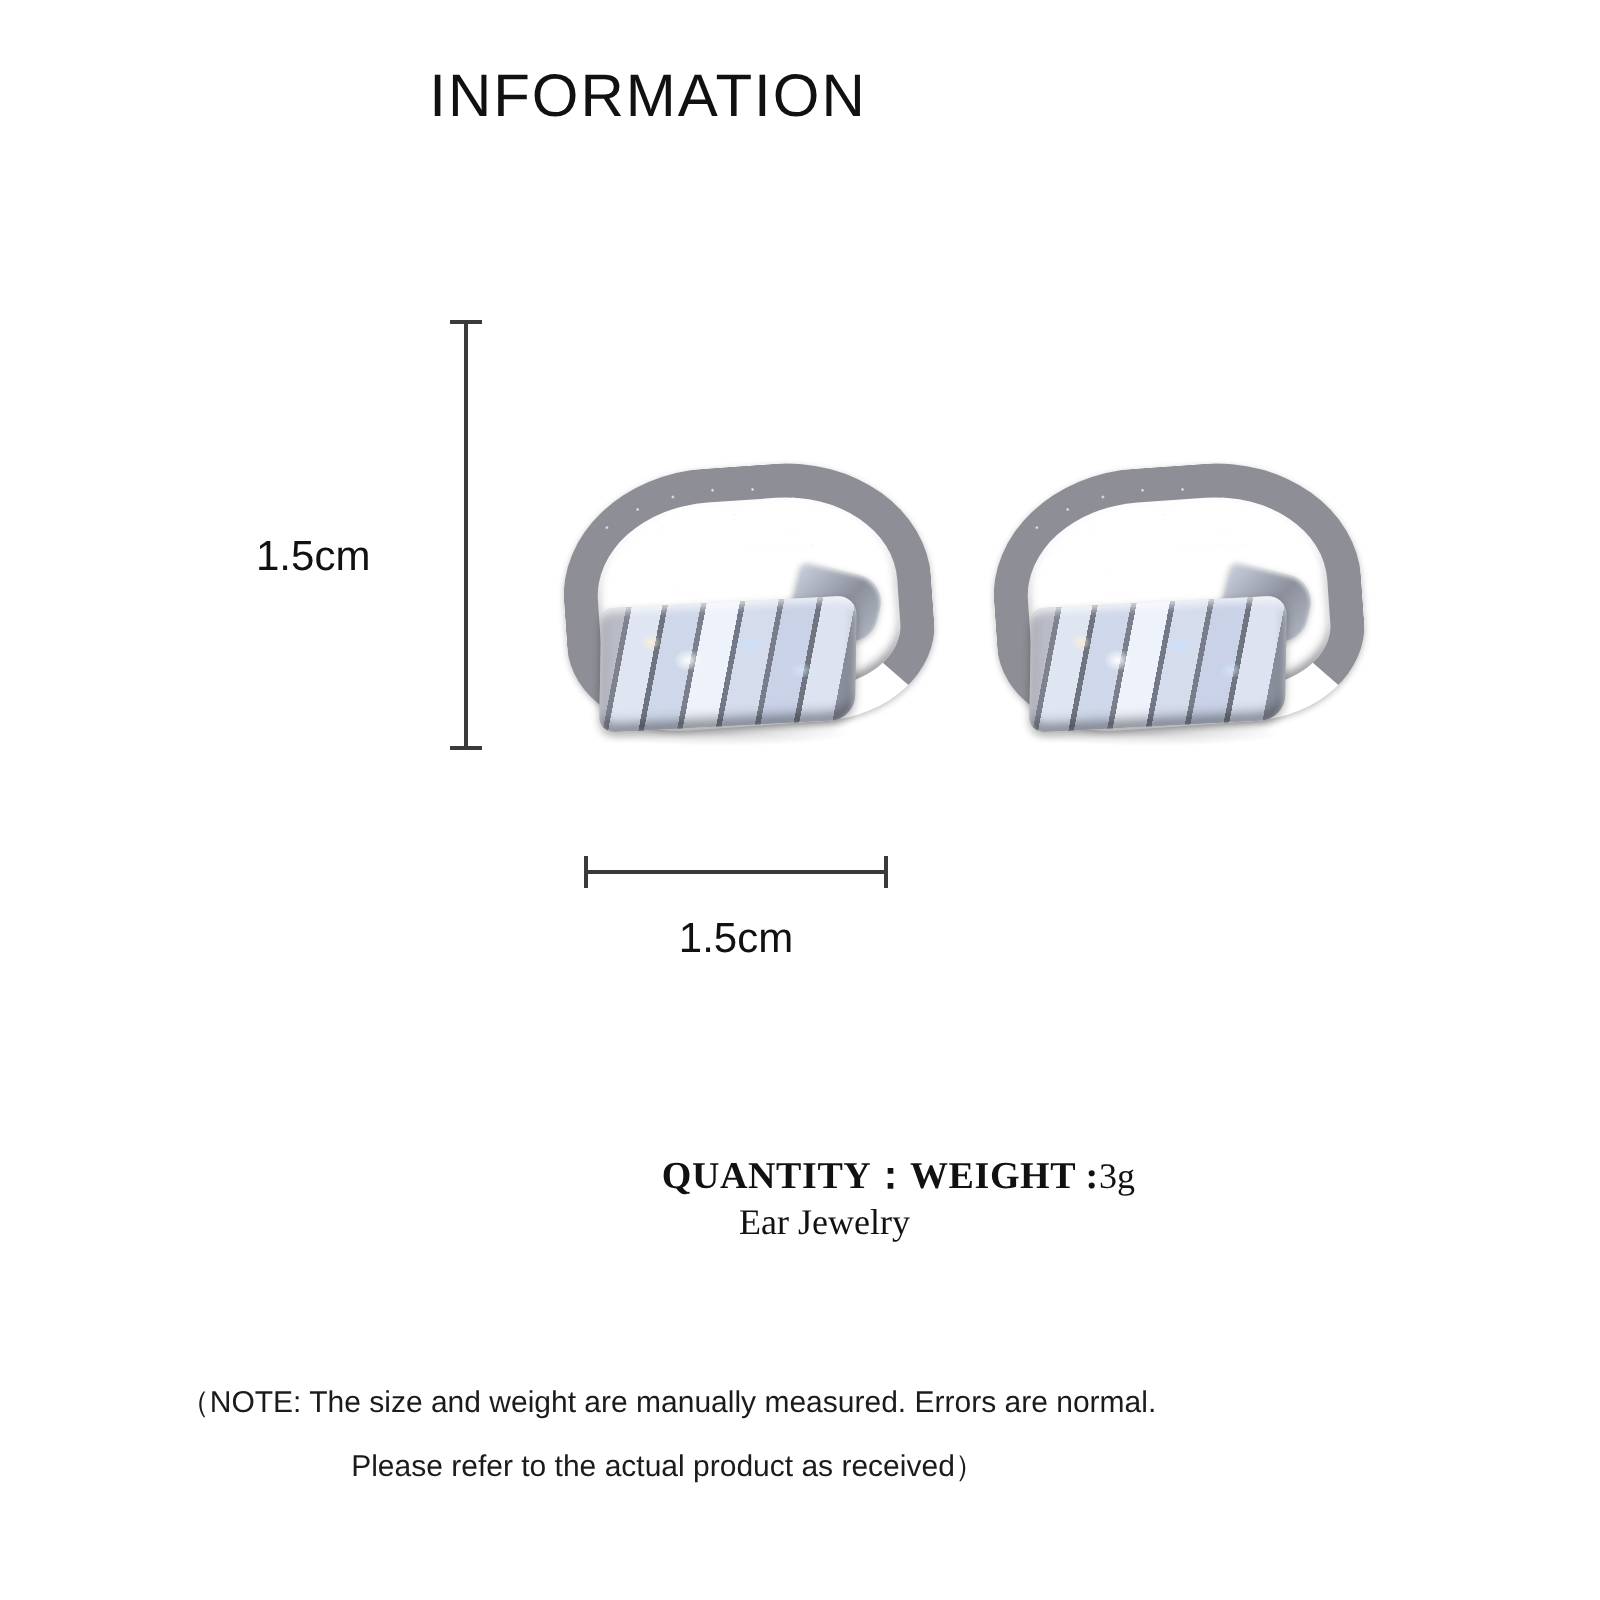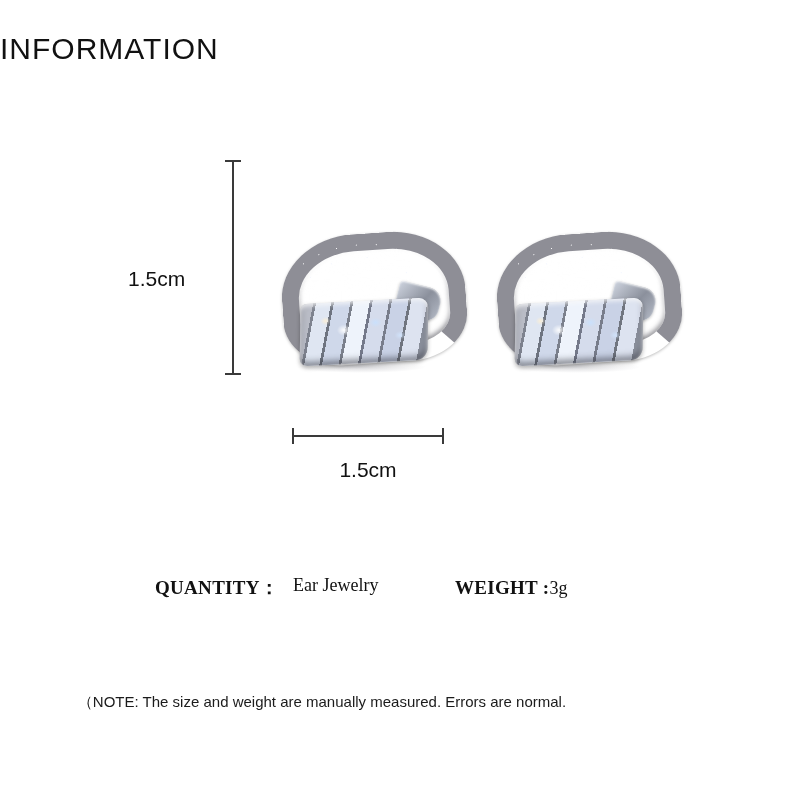--- a/index.html
+++ b/index.html
@@ -20,21 +20,21 @@
     width: 800px;
     height: 800px;
   }
 
   
   .title {
     position: absolute;
     top: 32px;
     left: 0;
     width: 648px;
-    text-align: left;
+    text-align: center;
     font-family: "Liberation Sans", sans-serif;
     font-size: 30px;
     letter-spacing: 1px;
     color: #111111;
     font-weight: 400;
   }
 
   
   .dim-v {
     position: absolute;
@@ -228,27 +228,27 @@
     font-size: 19px;
     letter-spacing: 0.3px;
     color: #111111;
   }
   .spec-val {
     font-family: "Liberation Serif", serif;
     font-size: 18px;
     color: #111111;
   }
   .gap-sep { width: 14px; }
-  .pair-quantity { width: 300px; display: flex; align-items: flex-start; }
+  .pair-quantity { width: 300px; display: flex; align-items: flex-end; flex-direction: column; }
   .pair-weight   { display: flex; align-items: baseline; justify-content: flex-end; }
 
   
   .note {
     position: absolute;
-    left: 0;
+    left: 12px;
     top: 686px;
     width: 644px;
     text-align: center;
     font-family: "Liberation Sans", sans-serif;
     font-size: 15px;
     color: #1b1b1b;
     line-height: 32px;
   }
 </style>
 </head>
@@ -292,15 +292,16 @@
       </div>
       <div class="pair-weight">
         <span class="spec-key">WEIGHT :</span>
         <span class="spec-val">3g</span>
       </div>
     </div>
   </div>
 
   <div class="note">
     <div>（NOTE: The size and weight are manually measured. Errors are normal.</div>
+    <div>Please refer to the actual product as received）</div>
   </div>
 
 </div>
 
 </body></html>

